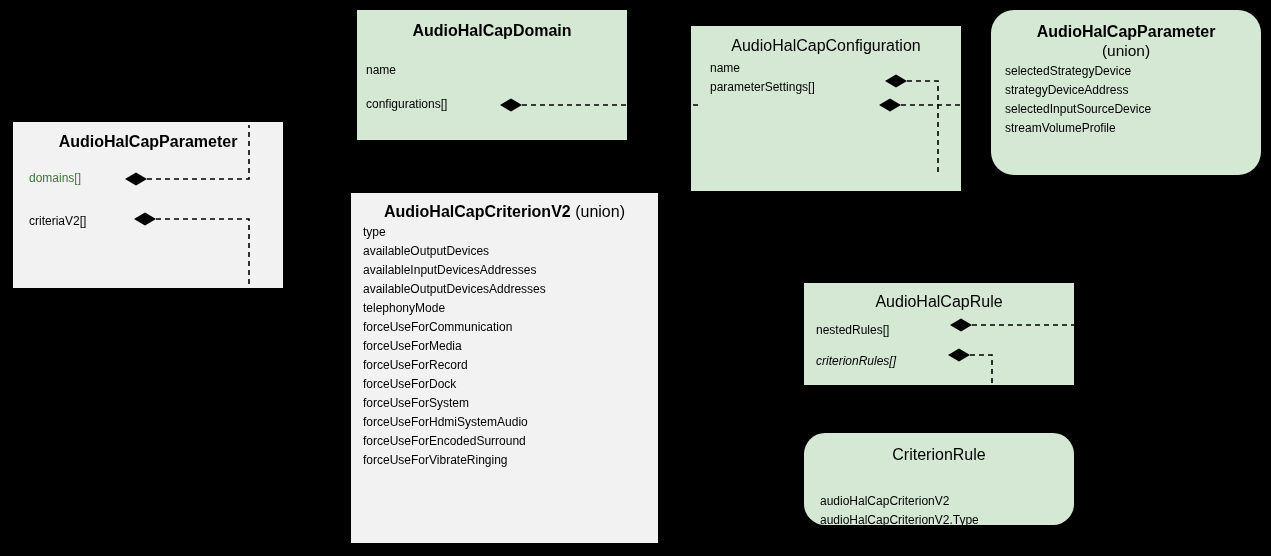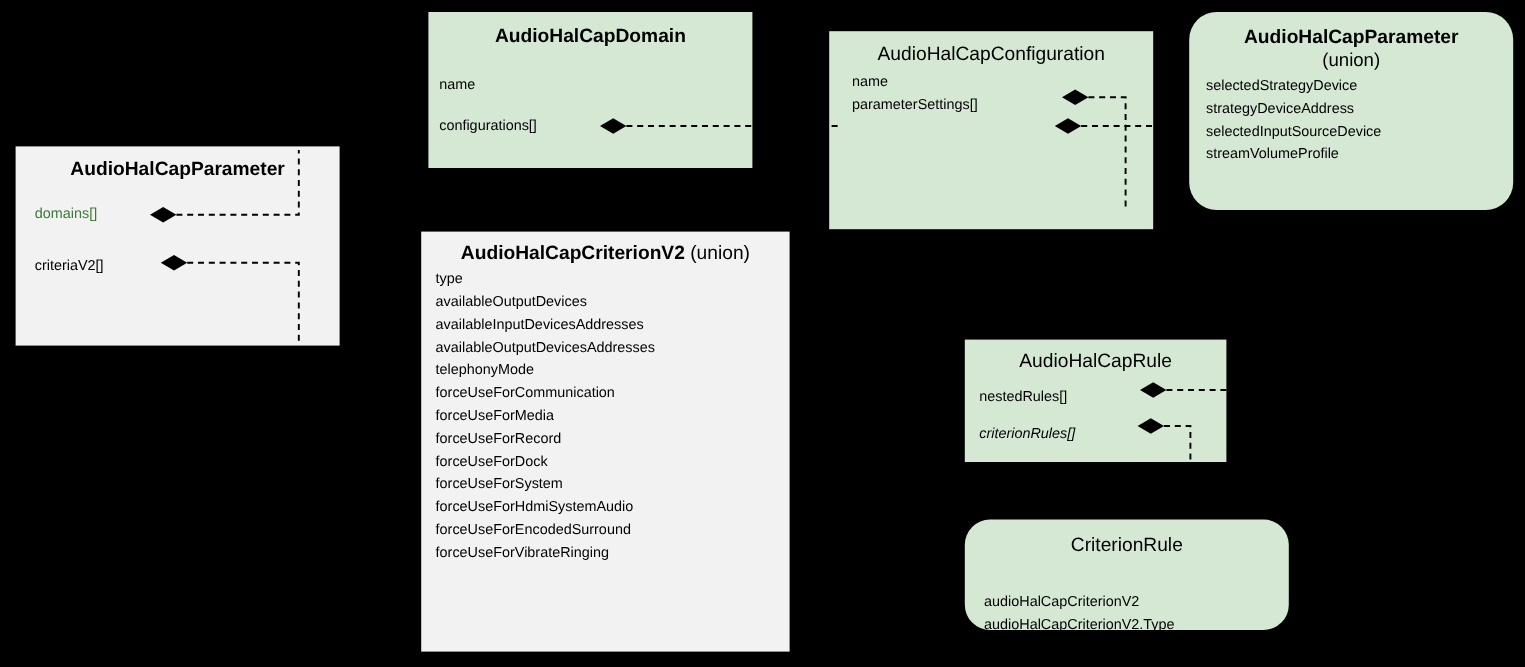--- a/index.html
+++ b/index.html
@@ -59,21 +59,21 @@
     z-index: 3;
     pointer-events: none;
   }
 
   
   #box-engine-config { left: 13px;  top: 122px; width: 270px; height: 166px; }
   #box-cap-domain    { left: 357px; top: 10px;  width: 270px; height: 130px; }
   #box-cap-config    { left: 691px; top: 26px;  width: 270px; height: 165px; }
   #box-cap-parameter { left: 991px; top: 10px;  width: 270px; height: 165px; border-radius: 23px; }
   #box-criterion-v2  { left: 351px; top: 193px; width: 307px; height: 350px; }
-  #box-cap-rule      { left: 804px; top: 283px; width: 218px; height: 102px; }
+  #box-cap-rule      { left: 804px; top: 283px; width: 270px; height: 102px; }
   #box-criterion-rule{ left: 804px; top: 433px; width: 270px; height: 92px; border-radius: 21px; }
 
   
   #box-engine-config .box-title { margin-top: 10px; }
   #box-engine-config .attr      { margin-left: 16px; }
   #box-engine-config .attr.row1 { margin-top: 18px; }
   #box-engine-config .attr.row2 { margin-top: 24px; }
 
   #box-cap-domain .box-title { margin-top: 11px; }
   #box-cap-domain .attr      { margin-left: 9px; }

